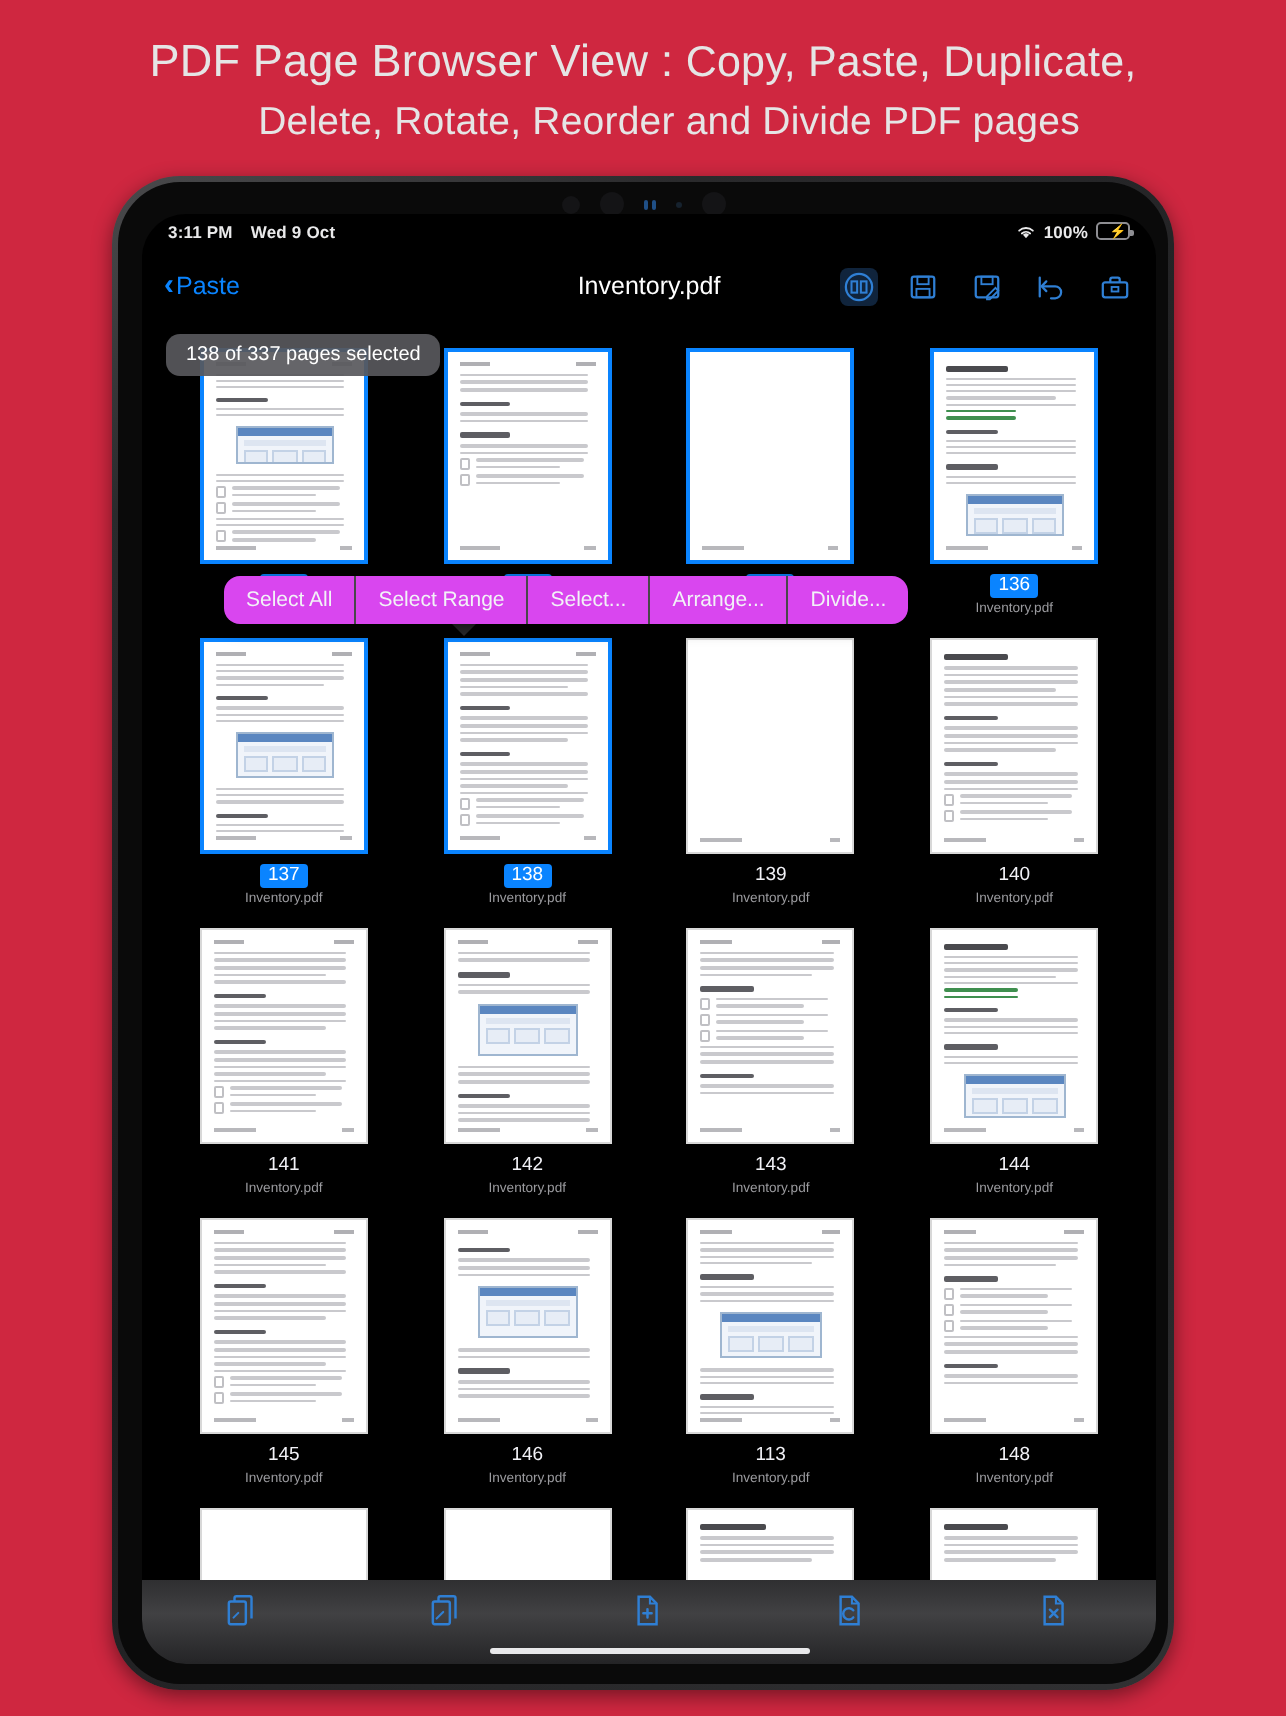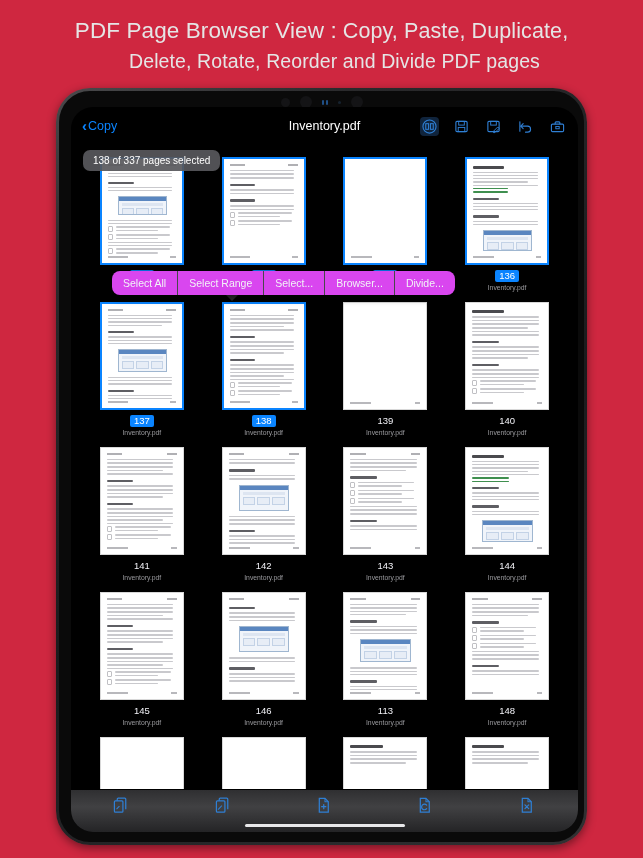--- a/index.html
+++ b/index.html
@@ -197,25 +197,44 @@
       <span class="sensor-dots">
           <i></i>
           <i></i>
         </span>
       <span class="cam-tiny"></span>
       <span class="cam cam-c"></span>
     </div>
 
     <div class="screen">
 
+      <div class="statusbar">
+        <div class="sb-left">
+          <span>3:11 PM</span>
+          <span>Wed 9 Oct</span>
+        </div>
+        <div class="sb-right">
+          <span class="wifi-icon">
+            <svg width="10" height="8" viewBox="0 0 12 9">
+                <path d="M6 8.2 4.2 6.1a2.6 2.6 0 0 1 3.6 0z" fill="#e9e9ea"></path>
+                <path d="M1.9 3.7a6 6 0 0 1 8.2 0" stroke="#e9e9ea" stroke-width="1.1" fill="none" stroke-linecap="round"></path>
+                <path d="M3.5 5.4a3.7 3.7 0 0 1 5 0" stroke="#e9e9ea" stroke-width="1.1" fill="none" stroke-linecap="round"></path>
+              </svg>
+          </span>
+          <span>100%</span>
+          <span class="batt">
+            <span class="batt-fill"></span><span class="batt-bolt">⚡</span>
+          </span>
+        </div>
+      </div>
 
       <div class="navbar">
         <div class="back-btn">
           <span class="chev">‹</span>
-          <span>Copy</span>
+          <span>Paste</span>
         </div>
         <div class="nav-title">Inventory.pdf</div>
         <div class="nav-tools">
           <div class="nav-tool active">
             <svg width="15" height="15" viewBox="0 0 16 16">
                 <circle cx="8" cy="8" r="7" fill="none" stroke="#2f7fd4" stroke-width="1.2"></circle>
                 <rect x="4" y="5" width="3" height="6" fill="none" stroke="#2f7fd4" stroke-width="1.1"></rect>
                 <rect x="9" y="5" width="3" height="6" fill="none" stroke="#2f7fd4" stroke-width="1.1"></rect>
               </svg>
           </div>
@@ -948,21 +967,21 @@
               </div>
               <div class="pg-num" style="visibility: hidden;"></div>
             </div>
           </div>
 
         <div class="ab-arrow"></div>
         <div class="action-bar" id="actionbar">
             <div class="ab">Select All</div>
             <div class="ab">Select Range</div>
             <div class="ab">Select...</div>
-            <div class="ab">Browser...</div>
+            <div class="ab">Arrange...</div>
             <div class="ab">Divide...</div>
           </div>
       </div>
 
       <div class="bottombar">
         <div class="bt-icon">
           <svg width="17" height="17" viewBox="0 0 18 18">
               <rect x="1.5" y="4" width="9" height="12" rx="1" fill="none" stroke="#2f7fd4" stroke-width="1.3"></rect>
               <path d="M4.5 4V2.2A1 1 0 0 1 5.5 1.2h7a1 1 0 0 1 1 1V13" fill="none" stroke="#2f7fd4" stroke-width="1.3"></path>
               <path d="M4 12.5 6.5 10" stroke="#2f7fd4" stroke-width="1.1" stroke-linecap="round"></path>

